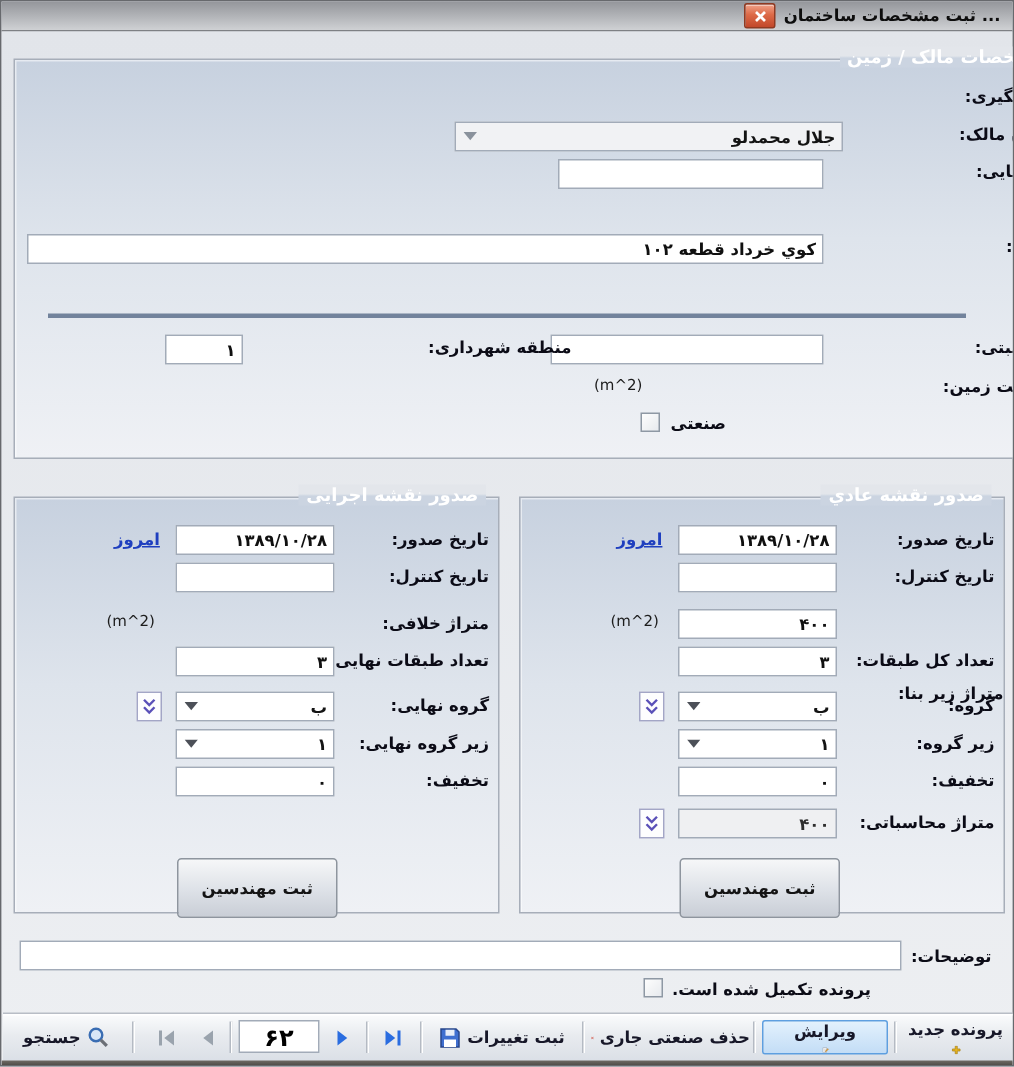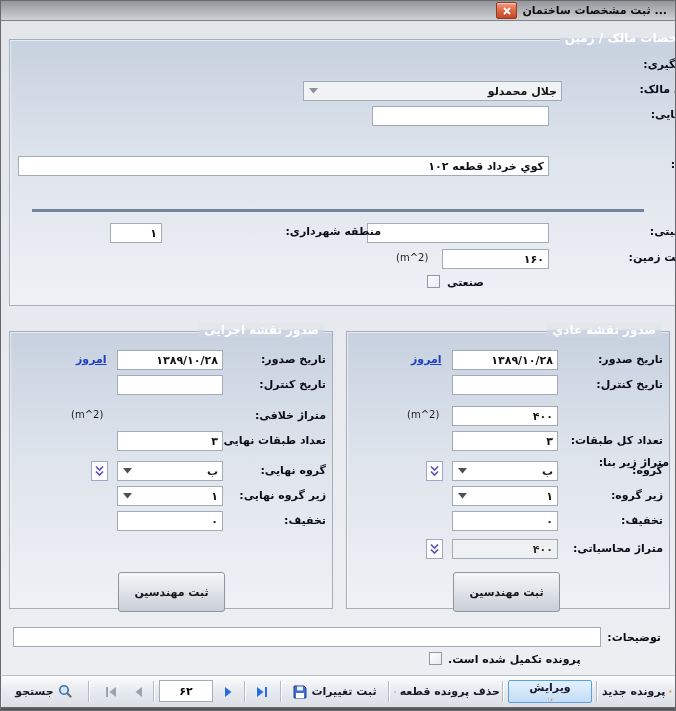--- a/index.html
+++ b/index.html
@@ -46,21 +46,21 @@
   .toolbar{position:absolute;left:1px;top:674px;width:674px;height:32px;
     background:linear-gradient(180deg,#fbfcfd 0%,#e8ebef 45%,#dadfe6 100%);
     border-top:1px solid #b8bdc6;box-shadow:inset 0 1px 0 #ffffff;}
   .tbtn{position:absolute;top:4px;height:23px;display:flex;align-items:center;justify-content:center;gap:4px;
     font-size:11px;font-weight:bold;color:#171728;direction:ltr;border-radius:2px;cursor:default;white-space:nowrap;}
   .tbtn .t{direction:rtl;}
   .tbtn.hl{border:1px solid #5e9fe0;background:linear-gradient(180deg,#e3f1fd,#c3ddf6);box-sizing:border-box;flex-direction:column;}
   .tsep{position:absolute;top:5px;width:1px;height:21px;background:#b4bac3;border-right:1px solid #ffffff;}
   .navbtn{position:absolute;top:4px;width:23px;height:23px;display:flex;align-items:center;justify-content:center;border-radius:2px;cursor:default;}
   .recbox{position:absolute;top:4px;height:22px;border:1px solid #a2abb8;background:#fff;box-sizing:border-box;
-    font-family:"DejaVu Sans",sans-serif;font-size:11px;font-weight:bold;text-align:center;direction:ltr;padding:0;}
+    font-family:"DejaVu Sans",sans-serif;font-size:16px;font-weight:bold;text-align:center;direction:ltr;padding:0;}
   .winbottom{position:absolute;left:0;top:706px;width:676px;height:5px;background:linear-gradient(180deg,#6e6a64,#3f3c38);}
 </style>
 </head>
 <body>
 
 <div class="window">
 
   <div class="titlebar">
     <div class="closebtn">
       <svg width="8" height="8" viewBox="0 0 8 8">
@@ -96,21 +96,20 @@
       <input class="tb fa" style="left: 8px; top: 116px; width: 531px;" value="کوي خرداد قطعه ۱۰۲">
 
       <div class="sepline" style="left:22px;top:169px;width:612px;height:3px;"></div>
 
       <div class="lbl" style="right:6px;top:185px;">پلاک ثبتی:</div>
       <input class="tb fa" style="left: 357px; top: 183px; width: 182px;" value="">
       <div class="lbl" style="right:331px;top:185px;">منطقه شهرداری:</div>
       <input class="tb num" style="left: 100px; top: 183px; width: 52px;" value="۱">
 
       <div class="lbl" style="right:6px;top:211px;">مساحت زمین:</div>
-      <input class="tb num" style="left: 432px; top: 209px; width: 107px;" value="۱۶۰">
       <div class="unit" style="left:386px;top:212px;">(m^2)</div>
 
       <div class="chk" style="left:417px;top:235px;"></div>
       <div class="chklbl" style="left:437px;top:236px;">صنعتی</div>
     </div>
 
     <div class="grp" style="left:345px;top:310px;width:322px;height:276px;">
       <div class="cap" style="right:8px;">صدور نقشه عادي</div>
 
       <div class="lbl" style="right:6px;top:21px;">تاریخ صدور:</div>
@@ -265,37 +264,37 @@
         <rect x="3" y="8" width="8" height="5" fill="#ffffff"></rect>
       </svg>
       <span class="t">ثبت تغییرات</span>
     </div>
     <div class="tsep" style="left:386px;"></div>
 
     <div class="tbtn" style="left:392px;width:106px;">
       <svg width="12" height="12" viewBox="0 0 12 12">
         <path d="M2 2 L10 10 M10 2 L2 10" stroke="#cc2a1a" stroke-width="2.4" stroke-linecap="round"></path>
       </svg>
-      <span class="t">حذف پرونده قطعه</span>
+      <span class="t">حذف صنعتی جاری</span>
     </div>
     <div class="tsep" style="left:500px;"></div>
 
     <div class="tbtn hl" style="left:506px;width:84px;">
       <span class="t">ویرایش</span>
       <svg width="15" height="14" viewBox="0 0 15 14">
         <rect x="1" y="2" width="9" height="11" fill="#ffffff" stroke="#8a8f96" stroke-width="1"></rect>
         <line x1="3" y1="5" x2="8" y2="5" stroke="#aab0b8" stroke-width="1"></line>
         <line x1="3" y1="7.5" x2="8" y2="7.5" stroke="#aab0b8" stroke-width="1"></line>
         <line x1="3" y1="10" x2="8" y2="10" stroke="#aab0b8" stroke-width="1"></line>
         <path d="M7 9 L12.5 3.5 L14 5 L8.5 10.5 L6.7 11 Z" fill="#e8a33c" stroke="#9a6616" stroke-width="0.8"></path>
       </svg>
     </div>
     <div class="tsep" style="left:594px;"></div>
 
-    <div class="tbtn" style="left:600px;width:70px;">
+    <div class="tbtn" style="left:600px;width:70px;flex-direction:column;">
       <span class="t">پرونده جدید</span>
       <svg width="13" height="13" viewBox="0 0 13 13">
         <path d="M5 1 H8 V5 H12 V8 H8 V12 H5 V8 H1 V5 H5 Z" fill="#e6b31e" stroke="#a87f12" stroke-width="1"></path>
       </svg>
     </div>
   </div>
 
   <div class="winbottom"></div>
 </div>
 

